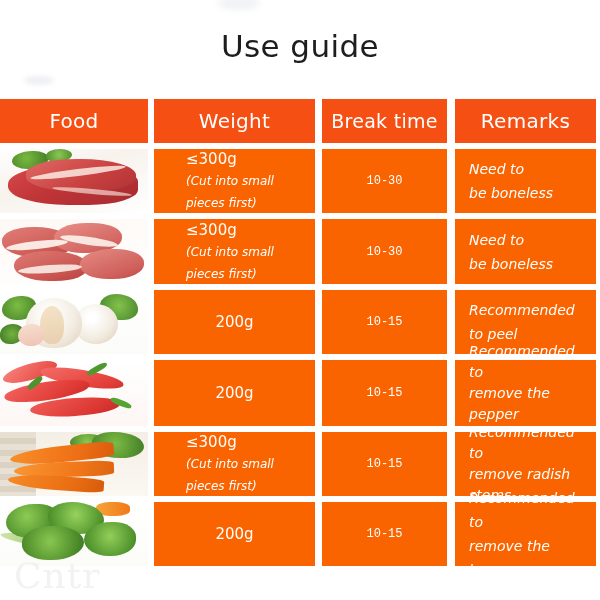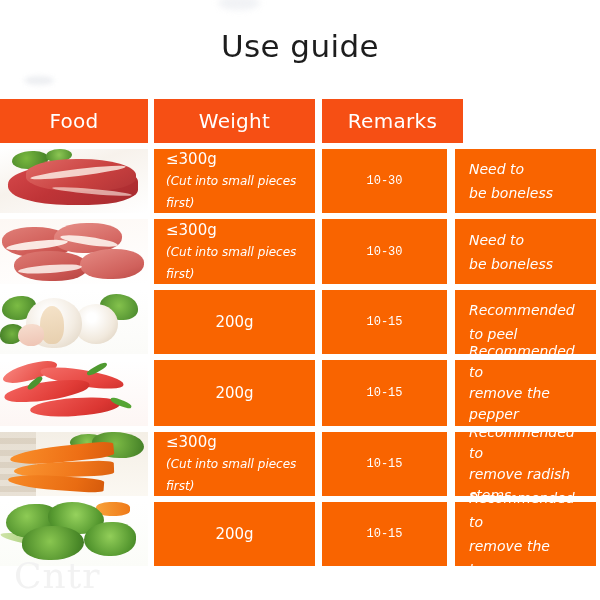--- a/index.html
+++ b/index.html
@@ -122,21 +122,21 @@
     display: block;
     position: relative;
     overflow: hidden;
   }
 
   .cell-text {
     padding: 4px 10px;
     font-size: 14.5px;
     line-height: 22px;
   }
-  .c-weight.cell-text { align-items: flex-start; text-align: left; padding-left: 12px; }
+  .c-weight.cell-text { align-items: flex-start; text-align: left; padding-left: 32px; }
   .c-weight.center    { align-items: center; text-align: center; padding-left: 10px; }
   .c-break.cell-text  { align-items: center; text-align: center; }
   .c-remarks.cell-text{ align-items: flex-start; text-align: left; padding-left: 14px; font-style: italic; }
 
   .line { display: block; }
   .weight-main { font-size: 15px; }
   .weight-sub  { font-size: 12px; font-style: italic; }
   .break-val   { font-size: 12px; font-family: Liberation Mono, monospace; }
   .remark-line { font-size: 14px; line-height: 24px; }
 
@@ -271,20 +271,21 @@
   <div class="top-smudge"></div>
   <div class="left-smudge"></div>
 
   <div class="title">Use guide</div>
 
   <div class="table">
 
     <div class="row head-row">
       <div class="cell c-food">Food</div>
       <div class="cell c-weight">Weight</div>
+      <div class="cell c-break">Break time</div>
       <div class="cell c-remarks">Remarks</div>
     </div>
 
     <div class="row data-row h-r1">
       <div class="cell-img c-food">
         <div class="food-photo photo-beef">
           <div class="ph herb1"></div>
             <div class="ph herb2"></div>
           <div class="ph meat1"></div>
             <div class="ph meat2"></div>

